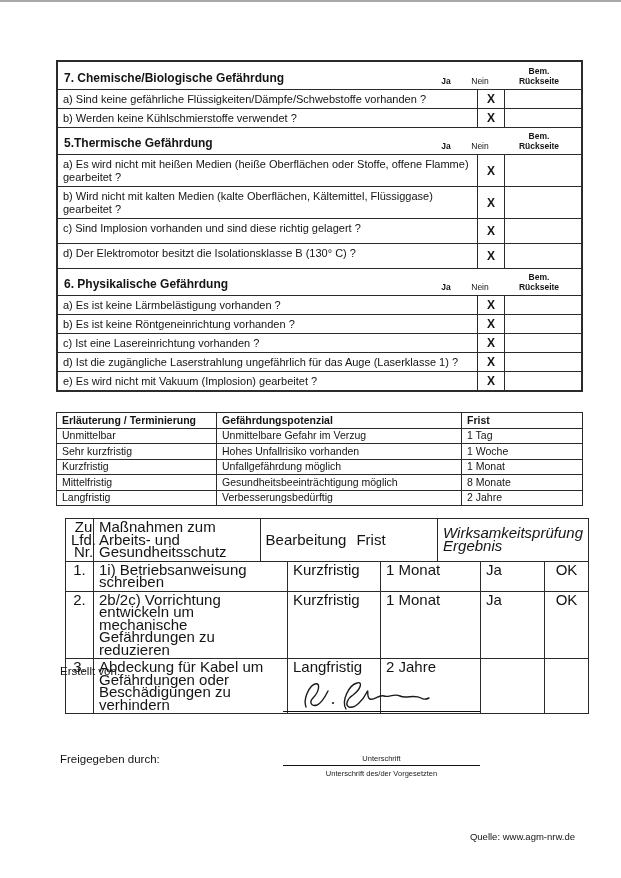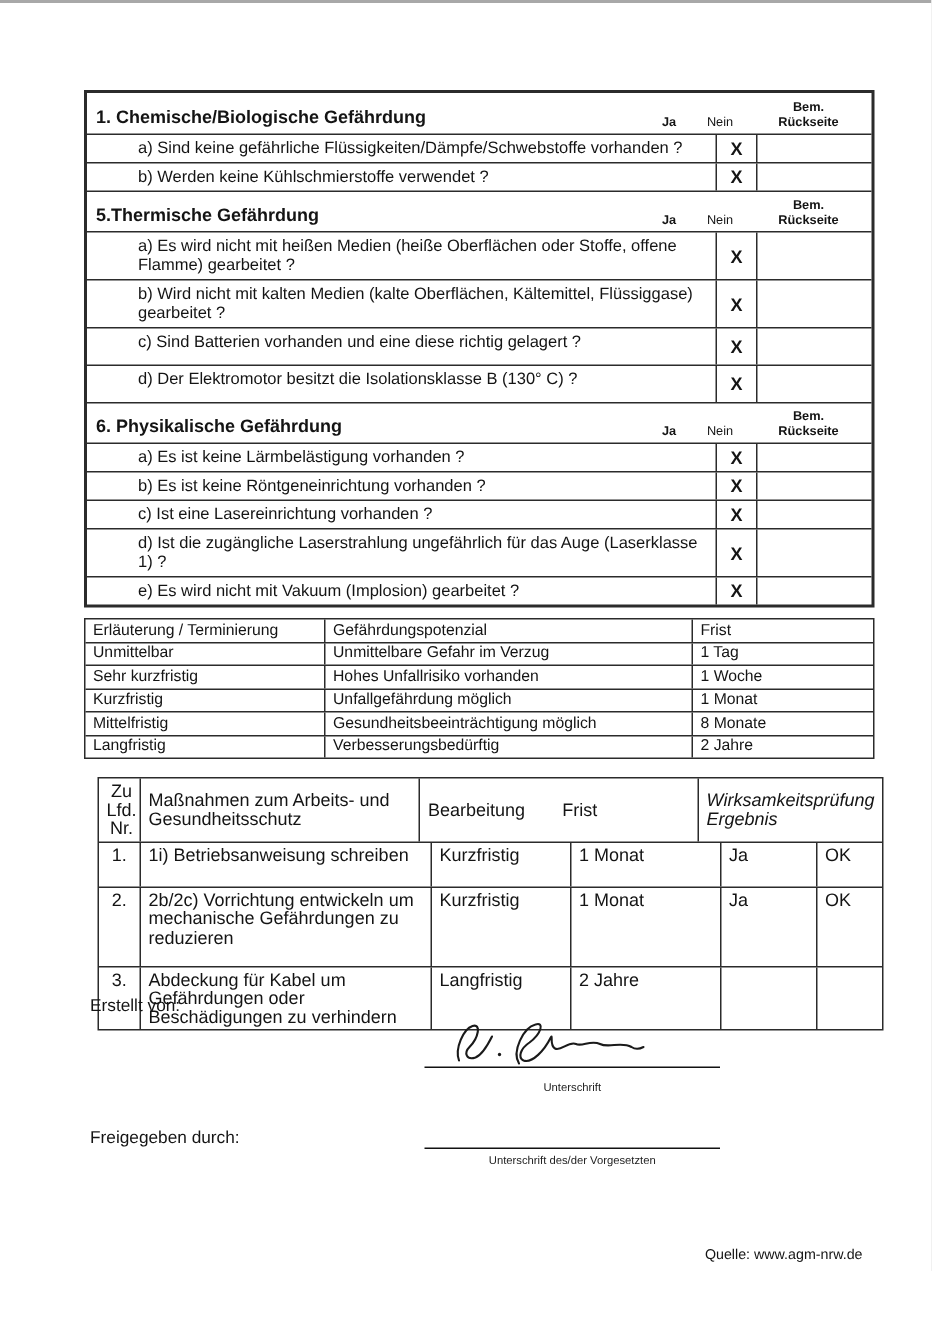--- a/index.html
+++ b/index.html
@@ -6,84 +6,84 @@
   html,body { background:#e8e8e8; }
   .page {
     position:relative; width:621px; height:878px; margin:0 auto;
     background:#ffffff; font-family:"Liberation Sans","DejaVu Sans",sans-serif;
     color:#141414; overflow:hidden;
   }
   .scan-edge { position:absolute; left:0; top:0; width:621px; height:2px; background:#a8a8a8; }
 
   
   .chk { position:absolute; left:56px; top:60px; width:527px; border:2px solid #2b2b2b; }
-  .crow { display:flex; border-top:1.5px solid #2b2b2b; align-items:stretch;padding-left:29px; }
+  .crow { display:flex; border-top:1.5px solid #2b2b2b; align-items:stretch; }
   .crow:first-child { border-top:none; }
   .chead { display:flex; align-items:flex-end; padding:4px 2px 3px 6px; min-height:27px; }
   .chead .title { flex:1; font-weight:bold; font-size:12px; padding-bottom:1px; }
   .hja   { width:30px; text-align:center; font-size:8.5px; font-weight:bold; line-height:9.5px; }
   .hnein { width:38px; text-align:center; font-size:8.5px; font-weight:normal; line-height:9.5px; }
   .hbem  { width:80px; text-align:center; font-size:8.5px; font-weight:bold; line-height:9.5px; }
   .q    { flex:1; font-size:11px; line-height:13px; padding:3px 5px 2px 5px; border-right:1.5px solid #2b2b2b; }
   .ja   { width:27px; border-right:1.5px solid #2b2b2b; display:flex; align-items:center; justify-content:center; font-weight:bold; font-size:12px; }
   .rest { width:76px; }
   .tall { min-height:25px; }
 
   
   .leg { position:absolute; left:56px; top:412px; width:527px; border:1.5px solid #2b2b2b; font-size:10.5px; }
   .lrow { display:flex; border-top:1.2px solid #2b2b2b; }
   .lrow:first-child { border-top:none; }
-  .lrow.lhead { font-weight:normal; }
+  .lrow.lhead { font-weight:bold; }
   .lc1 { width:160px; border-right:1.2px solid #2b2b2b; padding:1.5px 5px; line-height:11.5px; }
   .lc2 { flex:1; border-right:1.2px solid #2b2b2b; padding:1.5px 5px; line-height:11.5px; }
   .lc3 { width:120px; padding:1.5px 5px; line-height:11.5px; }
 
   
-  .mea { position:absolute; left:65px; top:518px; width:524px; border:1.5px solid #2b2b2b; font-size:12px; }
+  .mea { position:absolute; left:65px; top:518px; width:524px; border:1.5px solid #2b2b2b; font-size:15px; }
   .mrow { display:flex; border-top:1.2px solid #2b2b2b; align-items:stretch; }
   .mrow:first-child { border-top:none; }
   .mcell { padding:2px 5px; line-height:12.5px; }
   .m-nr   { width:28px;  border-right:1.2px solid #2b2b2b; text-align:center; }
   .m-mass { width:194px; border-right:1.2px solid #2b2b2b; }
   .m-bearb{ width:93px;  border-right:1.2px solid #2b2b2b; }
   .m-frist{ width:100px; border-right:1.2px solid #2b2b2b; }
   .m-ja   { width:64px;  border-right:1.2px solid #2b2b2b; }
-  .m-ok   { flex:1; }
+  .m-ok   { flex:1;text-align:center; }
   .mhead { min-height:37px; }
   .mhead .m-bearb { border-right:none; }
   .mhead .m-bearb, .mhead .m-frist, .mhead .m-wirk { display:flex; align-items:center; }
   .m-wirk { flex:1;font-style:italic; }
   .mhead .m-nr, .mhead .m-mass { display:flex; align-items:center; }
   .r1 { min-height:30px; } .r2 { min-height:53px; } .r3 { min-height:34px; }
 
   
   .siglabel { position:absolute; left:60px; font-size:11.5px; }
   .created-label  { top:665px; }
   .approved-label { top:753px; }
   .sigline { position:absolute; left:283px; width:197px; border-bottom:1.5px solid #111; }
   .line1 { top:692px; height:20px; }
   .line2 { top:746px; height:20px; }
   .sigcaption { position:absolute; left:283px; width:197px; text-align:center; font-size:7.5px; color:#222; }
-  .cap1 { top:720px;text-align:center; }
+  .cap1 { top:754px;text-align:center; }
   .cap2 { top:769px; }
   .sigimg { position:absolute; left:300px; top:680px; width:130px; height:33px; }
 
   
   .source { position:absolute; left:415px; top:831px; width:160px; text-align:right; font-size:9.5px; }
 </style>
 </head>
 <body>
 
 <div class="page">
   <div class="scan-edge"></div>
 
   <div class="chk">
 
     <div class="crow chead">
-      <div class="title">1. Chemische/Biologische Gefährdung</div>
+      <div class="title">7. Chemische/Biologische Gefährdung</div>
       <div class="hja">Ja</div>
       <div class="hnein">Nein</div>
       <div class="hbem">
         <span>Bem.</span><br>
         <span>Rückseite</span>
       </div>
     </div>
     <div class="crow">
       <div class="q">a) Sind keine gefährliche Flüssigkeiten/Dämpfe/Schwebstoffe vorhanden ?</div>
       <div class="ja">X</div>
@@ -108,21 +108,21 @@
       <div class="q">a) Es wird nicht mit heißen Medien (heiße Oberflächen oder Stoffe, offene Flamme) gearbeitet ?</div>
       <div class="ja">X</div>
       <div class="rest"></div>
     </div>
     <div class="crow">
       <div class="q">b) Wird nicht mit kalten Medien (kalte Oberflächen, Kältemittel, Flüssiggase) gearbeitet ?</div>
       <div class="ja">X</div>
       <div class="rest"></div>
     </div>
     <div class="crow tall">
-      <div class="q">c) Sind Batterien vorhanden und eine diese richtig gelagert ?</div>
+      <div class="q">c) Sind Implosion vorhanden und sind diese richtig gelagert ?</div>
       <div class="ja">X</div>
       <div class="rest"></div>
     </div>
     <div class="crow tall">
       <div class="q">d) Der Elektromotor besitzt die Isolationsklasse B (130° C) ?</div>
       <div class="ja">X</div>
       <div class="rest"></div>
     </div>
 
     <div class="crow chead">

